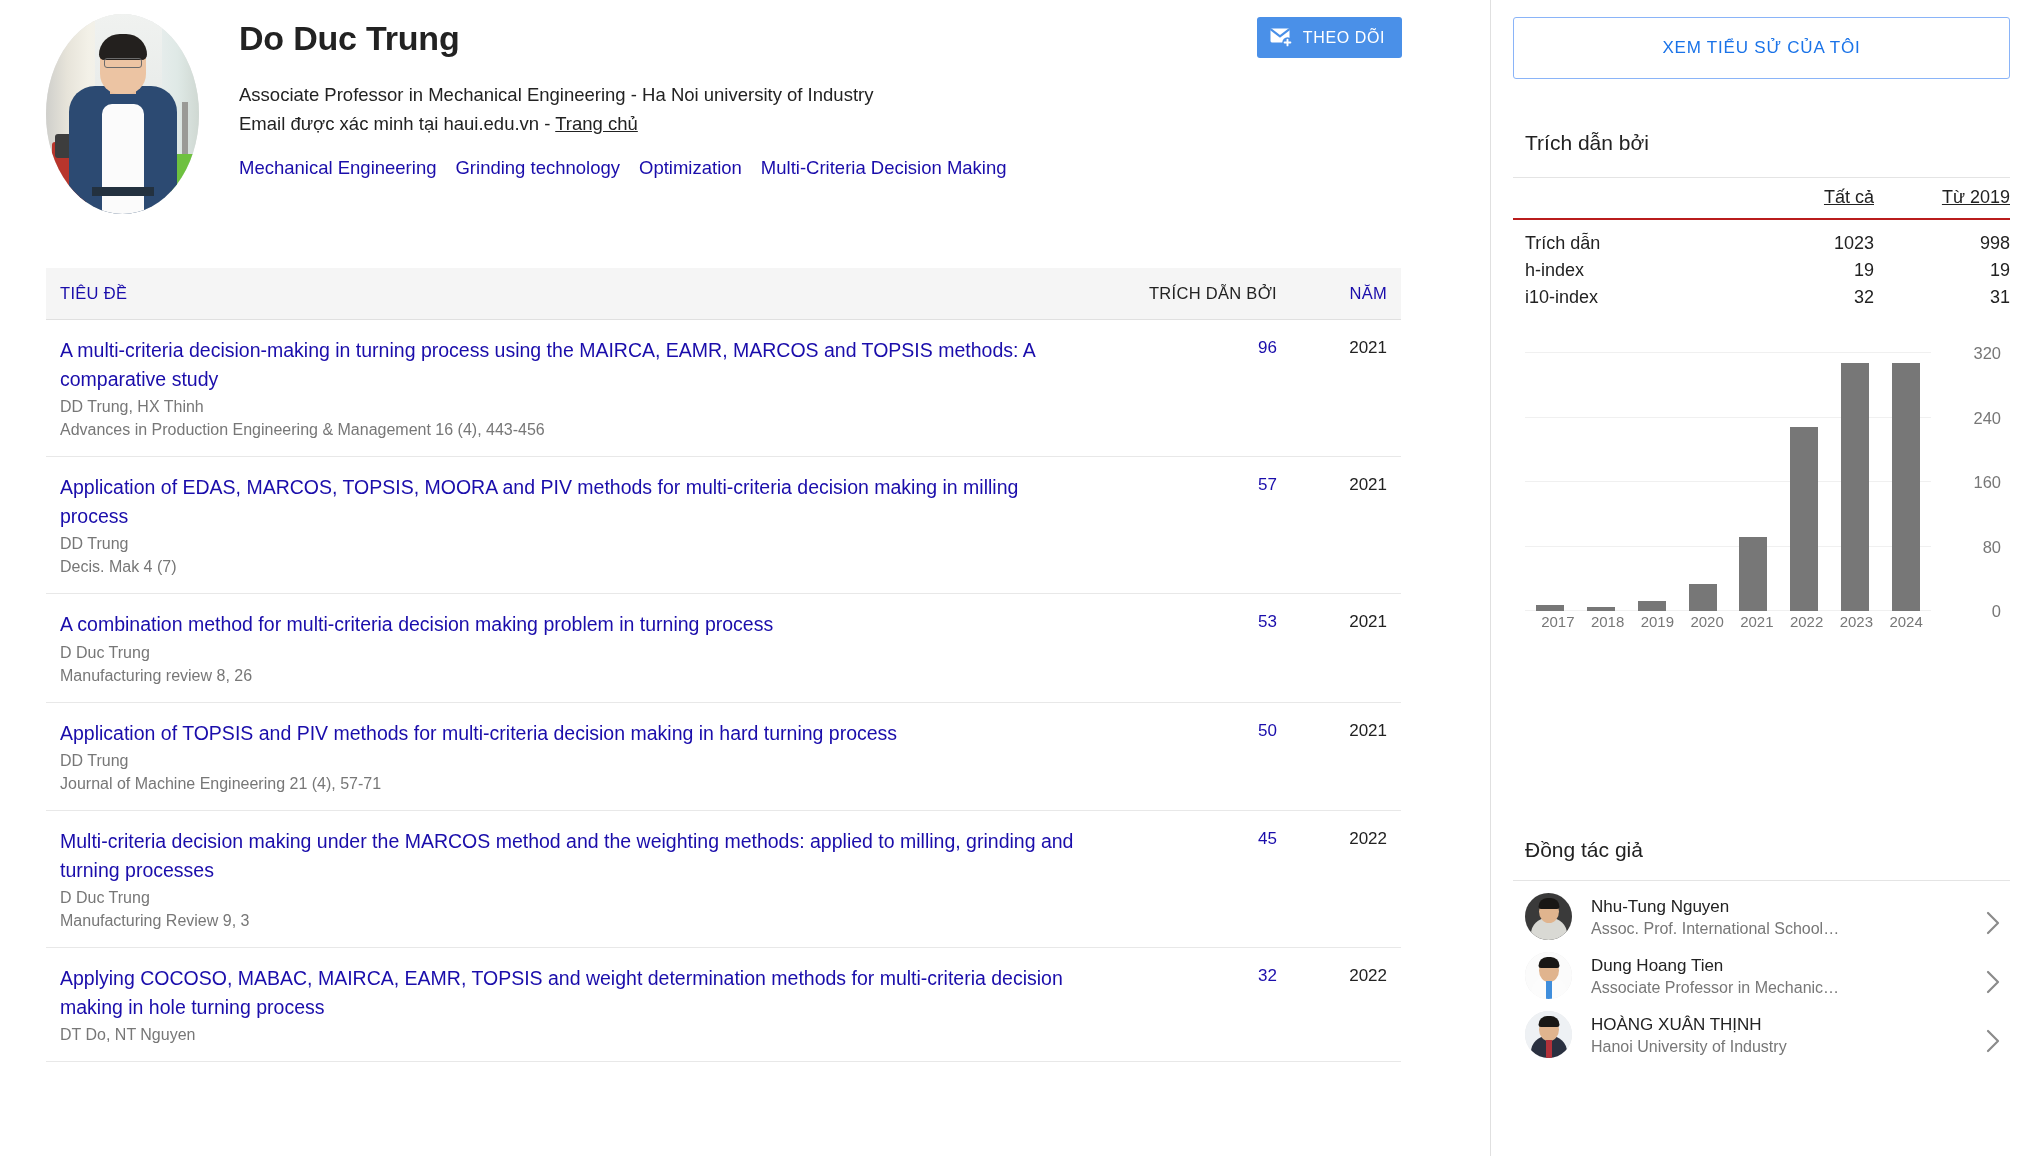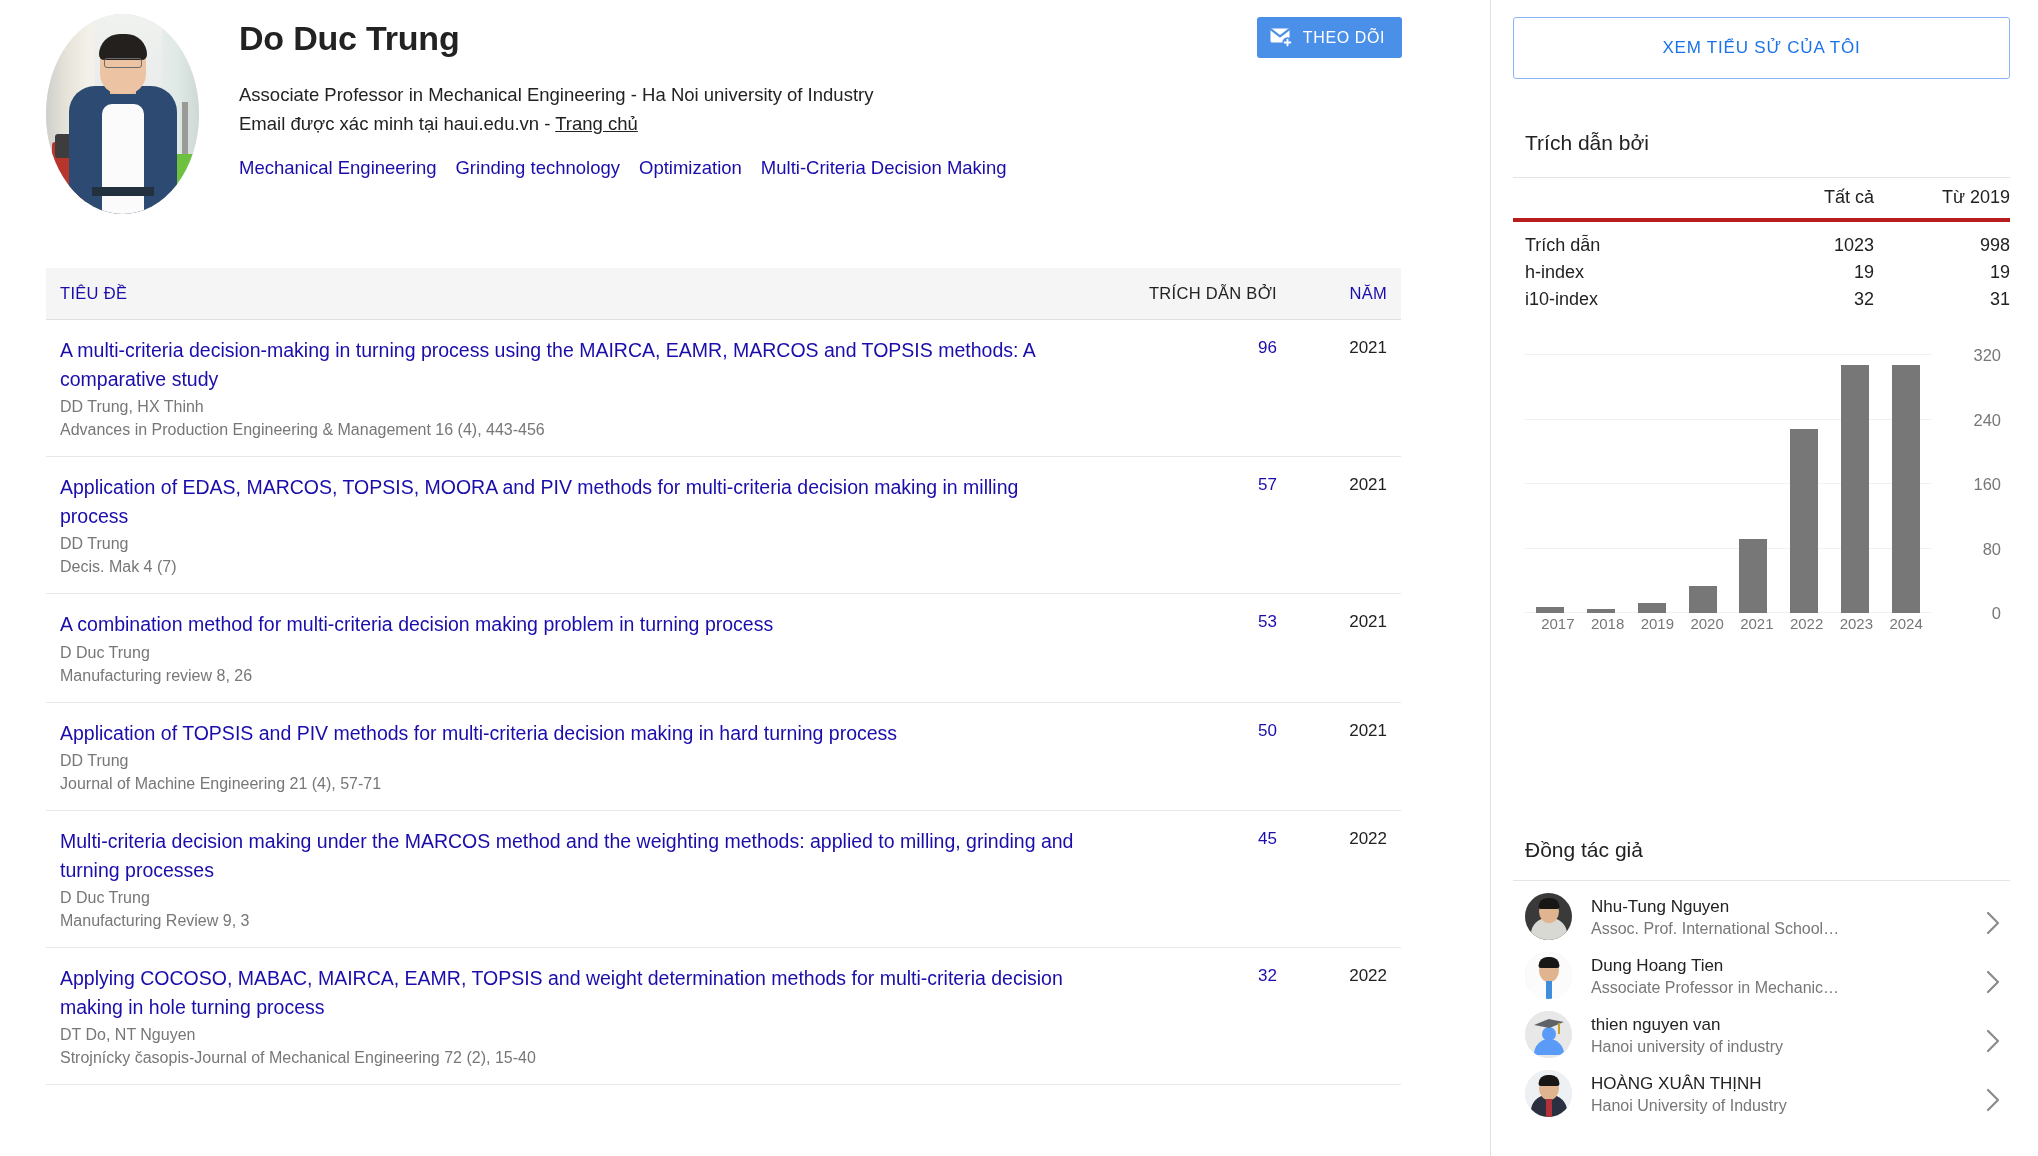--- a/index.html
+++ b/index.html
@@ -192,21 +192,21 @@
     border-collapse: collapse;
     padding-left: 12px;
   }
   .stats-table th, .stats-table td {
     font-weight: 400;
     font-size: 18px;
     color: #222;
     padding: 3px 0;
   }
   .stats-table thead th { padding: 9px 0 10px 0; }
-  .stats-table thead tr { border-top: 1px solid #e4e4e4; border-bottom: 4px solid #b91c1c; }
+  .stats-table thead tr { border-top: 1px solid #e4e4e4; border-bottom: 2px solid #b91c1c; text-decoration: underline; }
   .st-label { text-align: left; padding-left: 12px !important; }
   .st-num   { text-align: right; width: 136px; }
   .stats-table tbody tr:first-child td { padding-top: 13px; }
 
   
   .chart-wrap {
     position: relative;
     margin-top: 32px;
     height: 136px;
     padding-left: 12px;
@@ -388,21 +388,20 @@
           <div class="pub-venue">Manufacturing Review 9, 3</div>
         </div>
         <a class="pub-cited" href="#">45</a>
         <div class="pub-year">2022</div>
       </div>
 
       <div class="pub-row">
         <div class="pub-main">
           <a class="pub-title" href="#">Applying COCOSO, MABAC, MAIRCA, EAMR, TOPSIS and weight determination methods for multi-criteria decision making in hole turning process</a>
           <div class="pub-authors">DT Do, NT Nguyen</div>
-          <div class="pub-venue">Strojnícky časopis-Journal of Mechanical Engineering 72 (2), 15-40</div>
         </div>
         <a class="pub-cited" href="#">32</a>
         <div class="pub-year">2022</div>
       </div>
     </div>
   </div>
 
   <div class="right-col">
 
     <button class="bio-btn">XEM TIỂU SỬ CỦA TÔI</button>
@@ -523,38 +522,20 @@
           <div class="ca-name">Dung Hoang Tien</div>
           <div class="ca-aff">Associate Professor in Mechanic…</div>
         </div>
         <div class="ca-chev">
           <svg width="17" height="26" viewBox="0 0 17 26" fill="none">
               <path d="M3 3 L13 13 L3 23" stroke="#8b8b8b" stroke-width="2.2" fill="none" stroke-linecap="round" stroke-linejoin="round"></path>
             </svg>
         </div>
       </div>
 
-      <div class="coauth-row">
-        <div class="ca-avatar">
-          <div class="a-bggray"></div>
-          <div class="a-person-b"></div>
-          <div class="a-person-h"></div>
-          <div class="a-cap"></div>
-          <div class="a-capstem"></div>
-        </div>
-        <div class="ca-txt">
-          <div class="ca-name">thien nguyen van</div>
-          <div class="ca-aff">Hanoi university of industry</div>
-        </div>
-        <div class="ca-chev">
-          <svg width="17" height="26" viewBox="0 0 17 26" fill="none">
-              <path d="M3 3 L13 13 L3 23" stroke="#8b8b8b" stroke-width="2.2" fill="none" stroke-linecap="round" stroke-linejoin="round"></path>
-            </svg>
-        </div>
-      </div>
 
       <div class="coauth-row">
         <div class="ca-avatar">
           <div class="a-bglight" style="background:#eef1f4;"></div>
           <div class="a-body" style="background:#2a3040;"></div>
           <div class="a-head"></div>
           <div class="a-hair"></div>
           <div class="a-tie" style="background:#b3323a;"></div>
         </div>
         <div class="ca-txt">

